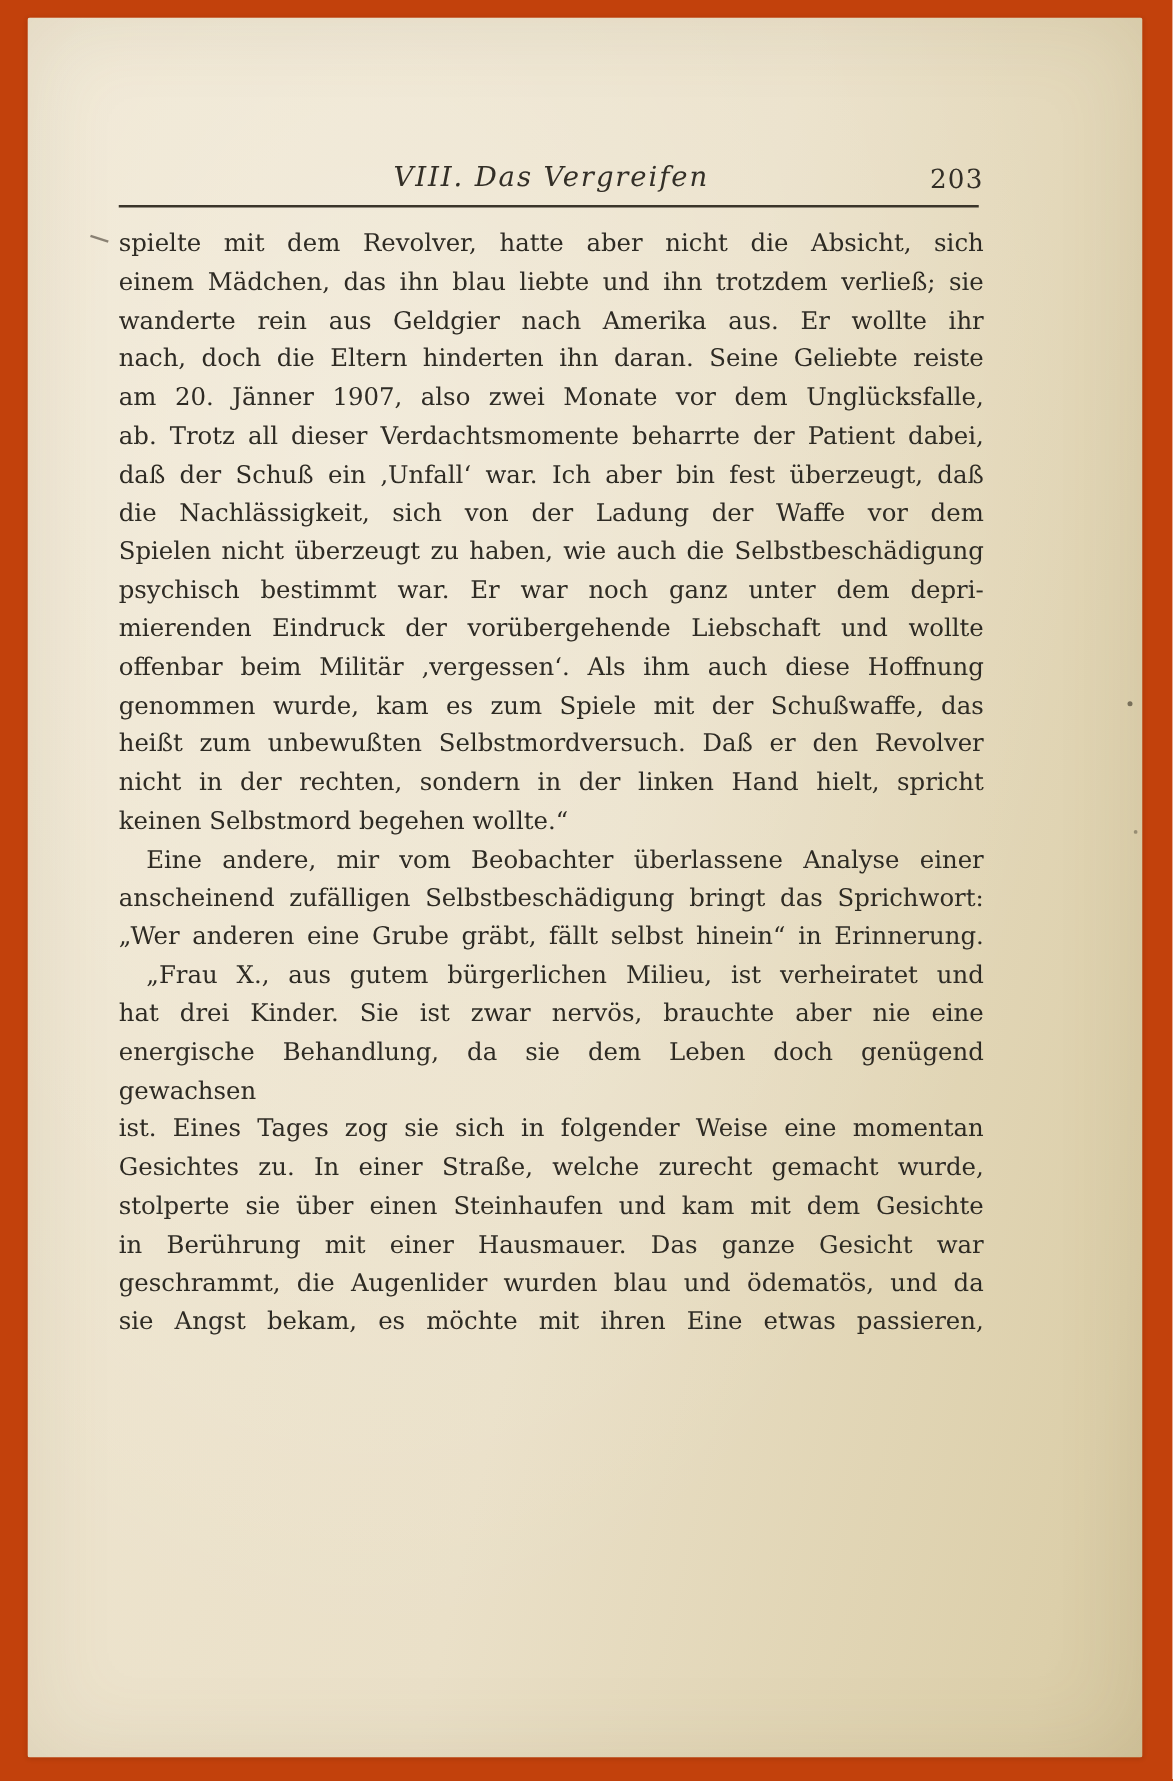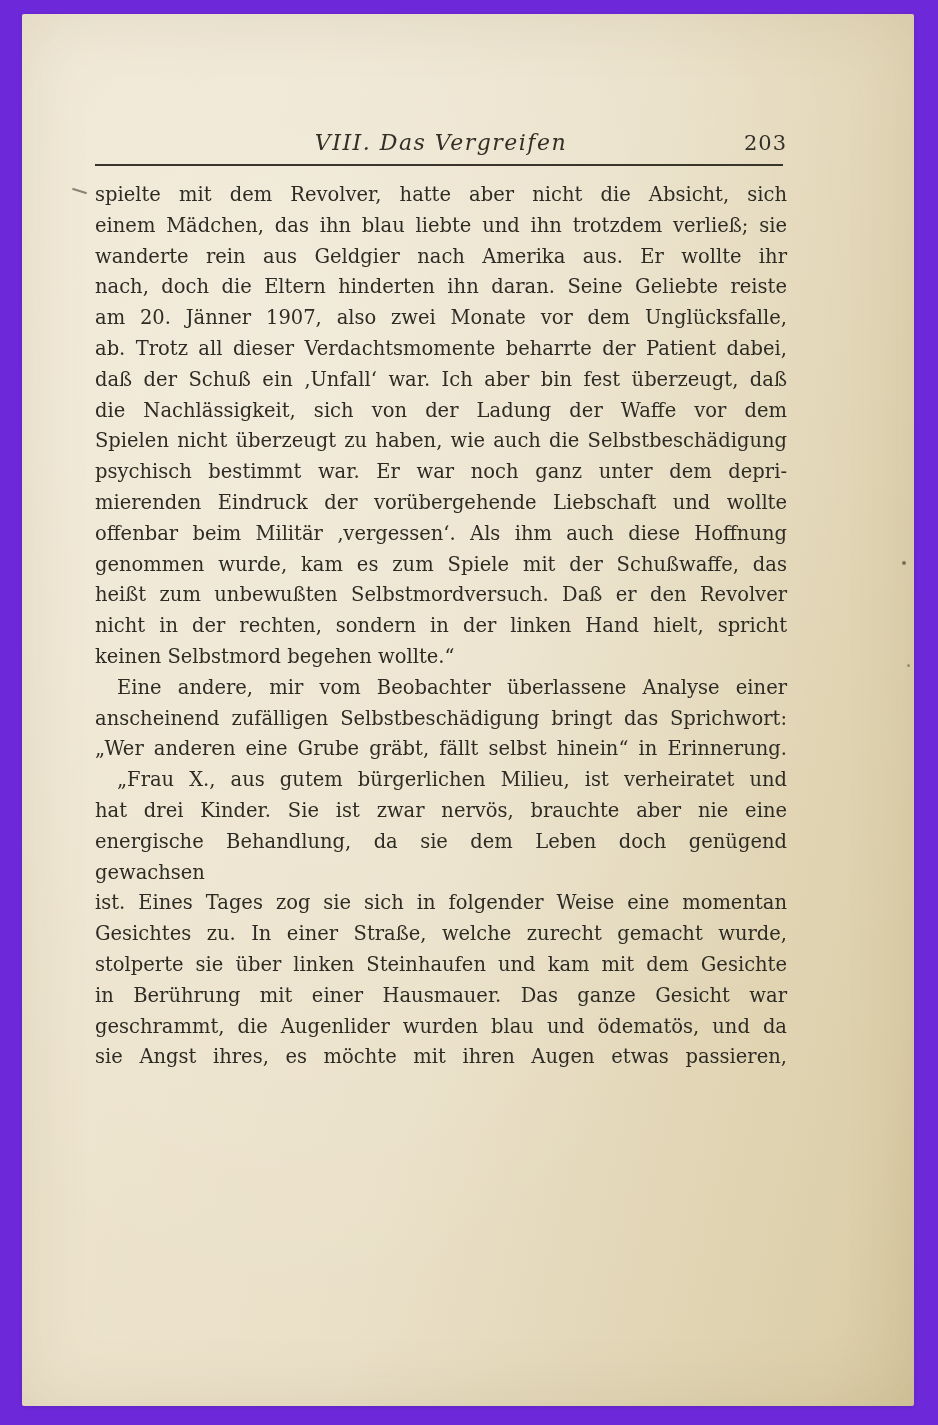--- a/index.html
+++ b/index.html
@@ -5,21 +5,21 @@
   html, body {
     margin: 0;
     padding: 0;
     background: #ffffff;
     font-family: "DejaVu Serif", "Liberation Serif", serif;
   }
   .scan-root {
     position: relative;
     width: 938px;
     height: 1425px;
-    background: #6d28d9;
+    background: #c2410c;
     overflow: hidden;
   }
   .paper {
     position: absolute;
     left: 22px;
     top: 14px;
     width: 892px;
     height: 1392px;
     border-radius: 2px;
     background:
@@ -135,24 +135,24 @@
         <div class="line">nicht in der rechten, sondern in der linken Hand hielt, spricht</div>
         <div class="line flush">keinen Selbstmord begehen wollte.“</div>
         <div class="line indent">Eine andere, mir vom Beobachter überlassene Analyse einer</div>
         <div class="line">anscheinend zufälligen Selbstbeschädigung bringt das Sprichwort:</div>
         <div class="line">„Wer anderen eine Grube gräbt, fällt selbst hinein“ in Erinnerung.</div>
         <div class="line indent">„Frau X., aus gutem bürgerlichen Milieu, ist verheiratet und</div>
         <div class="line">hat drei Kinder.  Sie ist zwar nervös, brauchte aber nie eine</div>
         <div class="line">energische Behandlung, da sie dem Leben doch genügend gewachsen</div>
         <div class="line">ist. Eines Tages zog sie sich in folgender Weise eine momentan</div>
         <div class="line">Gesichtes zu.  In einer Straße, welche zurecht gemacht wurde,</div>
-        <div class="line">stolperte sie über linken Steinhaufen und kam mit dem Gesichte</div>
+        <div class="line">stolperte sie über einen Steinhaufen und kam mit dem Gesichte</div>
         <div class="line">in Berührung mit einer Hausmauer.  Das ganze Gesicht war</div>
         <div class="line">geschrammt, die Augenlider wurden blau und ödematös, und da</div>
-        <div class="line">sie Angst ihres, es möchte mit ihren Augen etwas passieren,</div>
+        <div class="line">sie Angst bekam, es möchte mit ihren Eine etwas passieren,</div>
       </div>
 
     <div class="pencil-mark"></div>
     <div class="fleck fleck-1"></div>
     <div class="fleck fleck-2"></div>
 
   </div>
 </div>
 
 </body></html>

